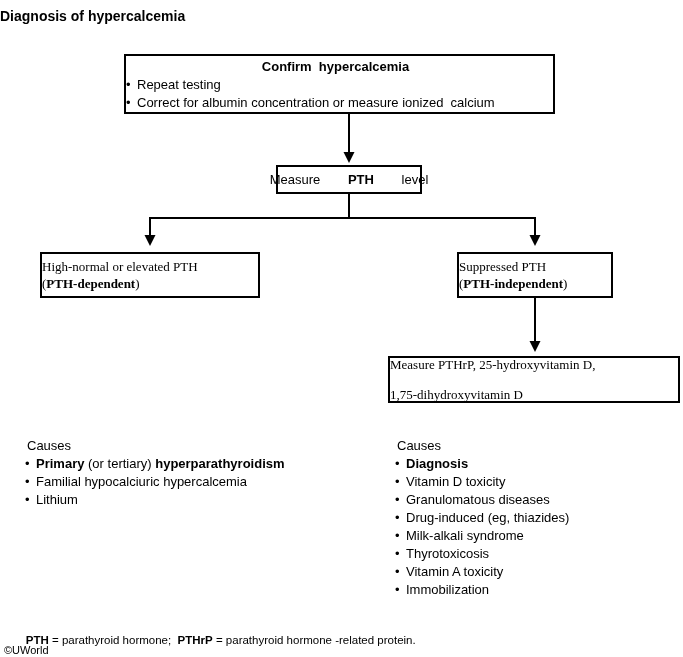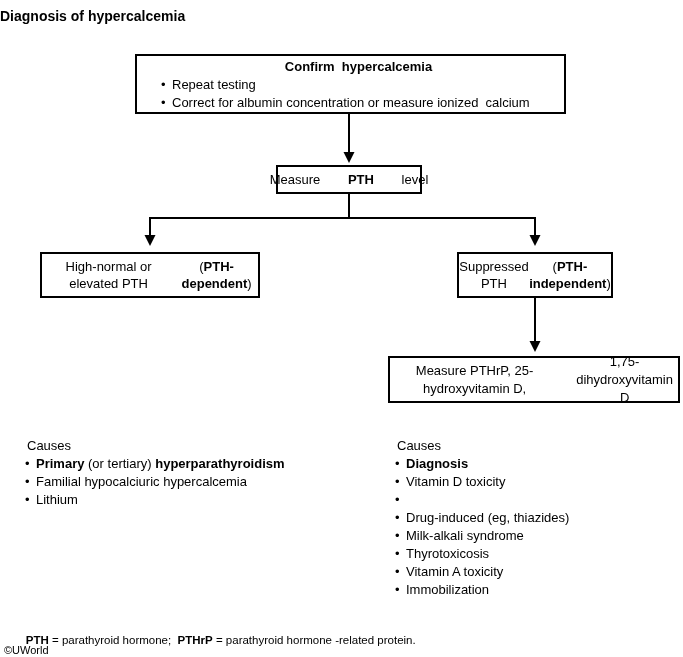--- a/index.html
+++ b/index.html
@@ -9,34 +9,34 @@
   }
   .page-title {
     position:absolute; top:8px; left:0; width:660px; 
     font-size:14px; font-weight:bold; white-space:pre-wrap;
   }
   svg.connectors { position:absolute; left:0; top:0; pointer-events:none; }
   .box {
     position:absolute; box-sizing:border-box; border:2px solid #000000;
     background:#ffffff; font-size:13px; line-height:18px;
   }
-  .confirm-box { left:135px; top:54px; width:431px; height:60px; padding:2px 8px 0 24px; }
+  .confirm-box { left:124px; top:54px; width:431px; height:60px; padding:2px 8px 0 0; }
   .box-title-center { text-align:center; font-weight:bold; white-space:pre-wrap; }
   .bullet-line { display:flex; align-items:flex-start; }
   .bullet { flex:none; width:11px; text-align:left; }
   .txt { white-space:pre-wrap; }
   .bold { font-weight:bold; }
   .measure-box {
     left:276px; top:165px; width:146px; height:29px;
     display:flex; align-items:center; justify-content:center;gap:24px;
   }
   .measure-box span { white-space:pre; }
   .branch-box {
-    display:flex; flex-direction:row; align-items:center; justify-content:center;
-    text-align:center; line-height:17px;
+    display:flex; flex-direction:column; align-items:flex-start; justify-content:center;
+    text-align:center; line-height:17px;font-family:Liberation Serif, serif;
   }
   .left-branch-box  { left:40px;  top:252px; width:220px; height:46px; }
   .right-branch-box { left:457px; top:252px; width:156px; height:46px; }
   .pthrp-box { left:388px; top:356px; width:292px; height:47px; line-height:18px;gap:12px; }
   .causes { position:absolute; font-size:13px; line-height:18px; }
   .causes-left  { left:25px;  top:437px; width:350px; }
   .causes-right { left:395px; top:437px; width:285px; }
   .causes-heading { font-weight:normal; margin-left:2px; }
   .footnote {
     position:absolute; left:13px; top:622px; font-size:11.5px; white-space:pre-wrap;
@@ -127,20 +127,21 @@
     <div class="bullet-line">
       <span class="bullet">•</span>
       <span class="txt bold">Diagnosis</span>
     </div>
     <div class="bullet-line">
       <span class="bullet">•</span>
       <span class="txt">Vitamin D toxicity</span>
     </div>
     <div class="bullet-line">
       <span class="bullet">•</span>
+      <span class="txt">Granulomatous diseases</span>
     </div>
     <div class="bullet-line">
       <span class="bullet">•</span>
       <span class="txt">Drug-induced (eg, thiazides)</span>
     </div>
     <div class="bullet-line">
       <span class="bullet">•</span>
       <span class="txt">Milk-alkali syndrome</span>
     </div>
     <div class="bullet-line">

